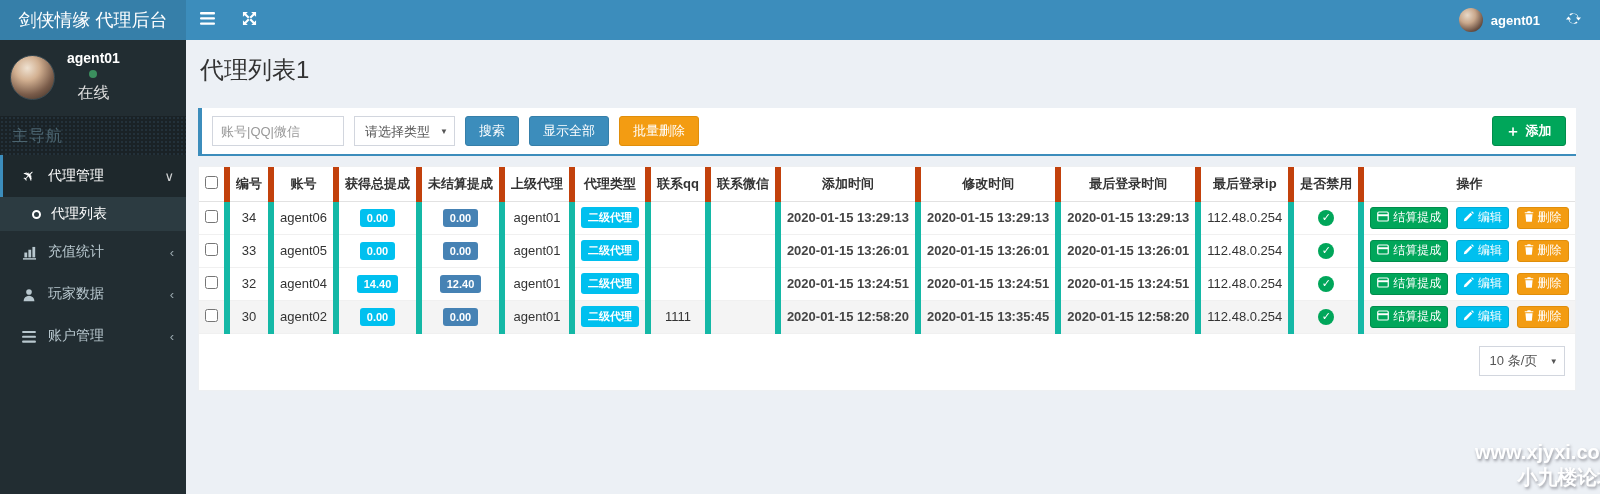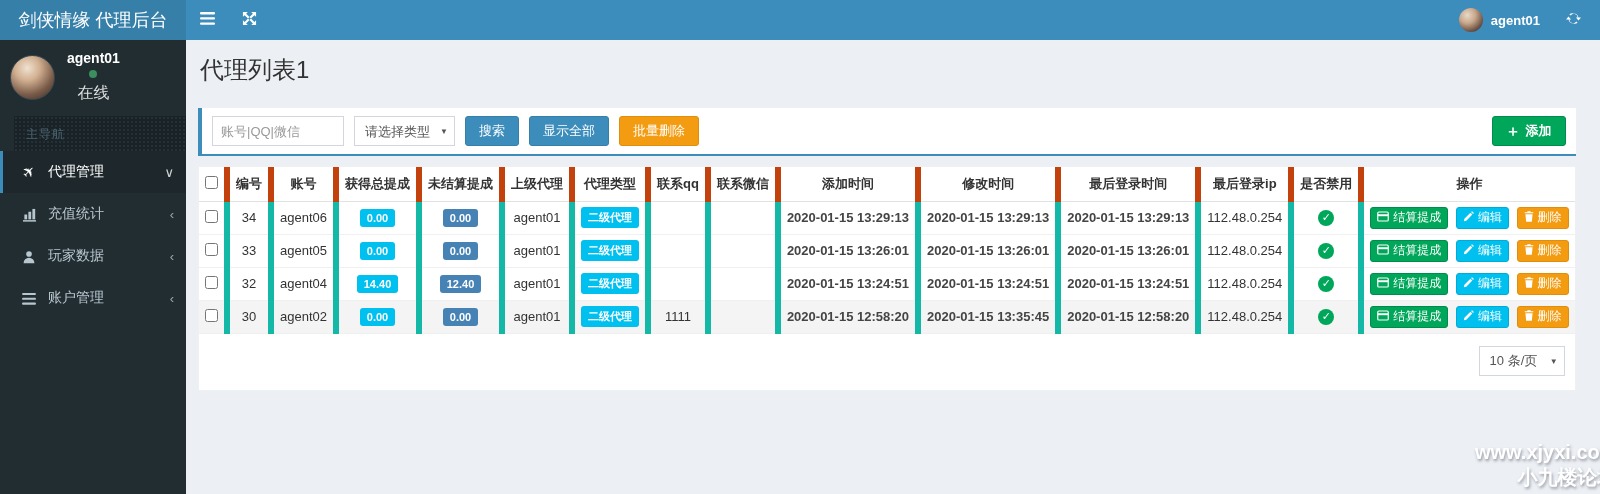--- a/index.html
+++ b/index.html
@@ -28,23 +28,23 @@
   
   .sidebar { width:186px; background:#222d32; color:#b8c7ce; flex-shrink:0; }
   .user-panel { display:flex; align-items:center; gap:12px; padding:10px 10px 12px 10px;
     background:#222d32; }
   .avatar-lg { width:45px; height:45px; border-radius:50%; flex-shrink:0;
     background:radial-gradient(circle at 38% 28%, #efe2d2 0%, #d2b091 30%, #7a5c4a 65%, #30271f 100%);
     border:1px solid #3a4a52; }
   .user-panel .name { color:#fff; font-weight:700; font-size:14px; margin-bottom:4px; }
   .status { font-size:16px; color:#ddd; display:flex; align-items:center; gap:5px;flex-direction:column; }
   .dot { width:8px; height:8px; border-radius:50%; background:#3b8f5e; display:inline-block; }
-  .nav-label { font-size:12px; color:#4b646f; padding:10px 12px 8px 12px;
+  .nav-label { font-size:16px; color:#4b646f; padding:10px 12px 8px 12px;
     background:#1a2226; letter-spacing:1px;
-    background-image:radial-gradient(#23313a 1px, transparent 1px); background-size:4px 4px;margin-left:14px; }
+    background-image:radial-gradient(#23313a 1px, transparent 1px); background-size:4px 4px; }
   .menu { list-style:none; }
   .menu-item { display:flex; align-items:center; height:42px; padding:0 12px 0 15px;
     cursor:pointer; font-size:14px; color:#b8c7ce; border-left:3px solid transparent; }
   .menu-item .mi { width:22px; text-align:center; margin-right:8px; flex-shrink:0; }
   .menu-item .mi svg { fill:#b8c7ce; vertical-align:middle; }
   .menu-item.active { background:#1e282c; color:#fff; border-left-color:#3c8dbc; }
   .chev { margin-left:auto; font-size:13px; color:inherit; opacity:.8; }
   .submenu { list-style:none; background:#2c3b41; }
   .submenu-item { display:flex; align-items:center; height:34px; padding-left:32px;
     font-size:14px; color:#8aa4af; cursor:pointer; }
@@ -164,20 +164,24 @@
     </div>
     <div class="nav-label">主导航</div>
     <ul class="menu">
       <li class="menu-item active">
         <span class="mi plane">✈</span>
         <span>代理管理</span>
         <span class="chev">∨</span>
       </li>
       <li>
         <ul class="submenu">
+          <li class="submenu-item active">
+            <span class="circle-o"></span>
+            <span>代理列表</span>
+          </li>
         </ul>
       </li>
       <li class="menu-item">
         <span class="mi">
           <svg width="15" height="14" viewBox="0 0 16 15">
               <rect x="1" y="13" width="14" height="1.6"></rect>
               <rect x="2.5" y="7" width="3" height="5.2"></rect>
               <rect x="6.8" y="4" width="3" height="8.2"></rect>
               <rect x="11.1" y="1" width="3" height="11.2"></rect>
             </svg>

